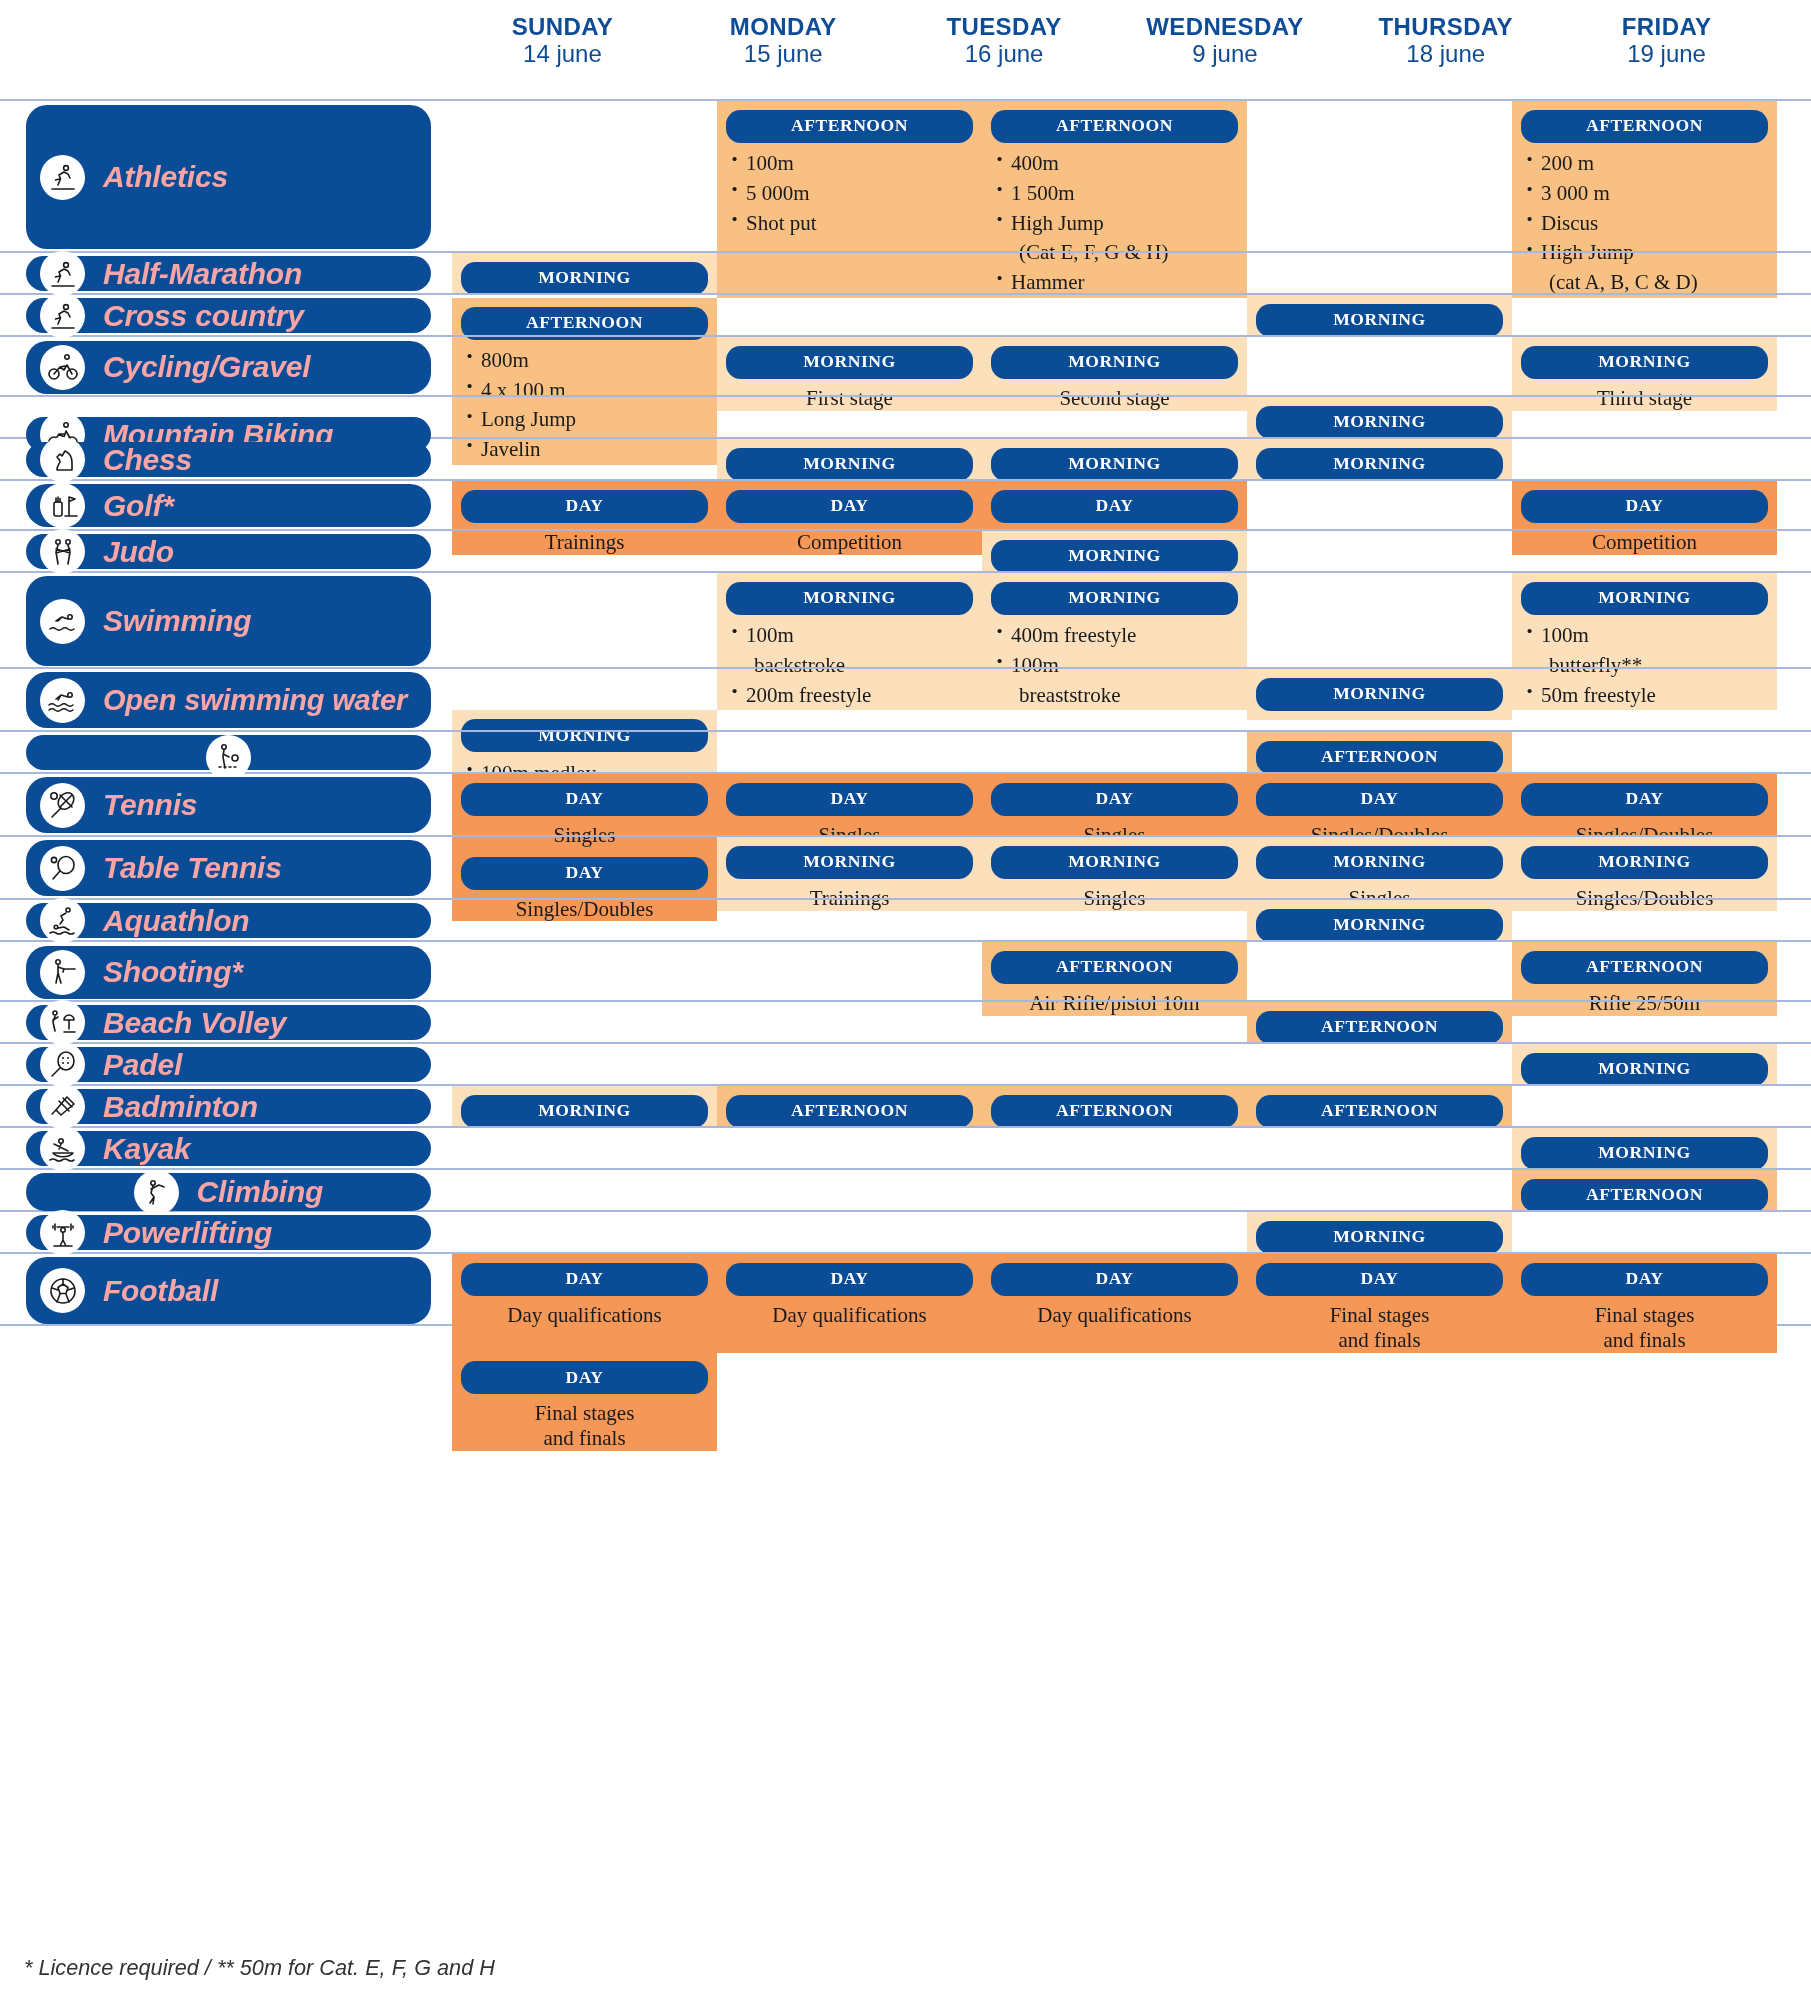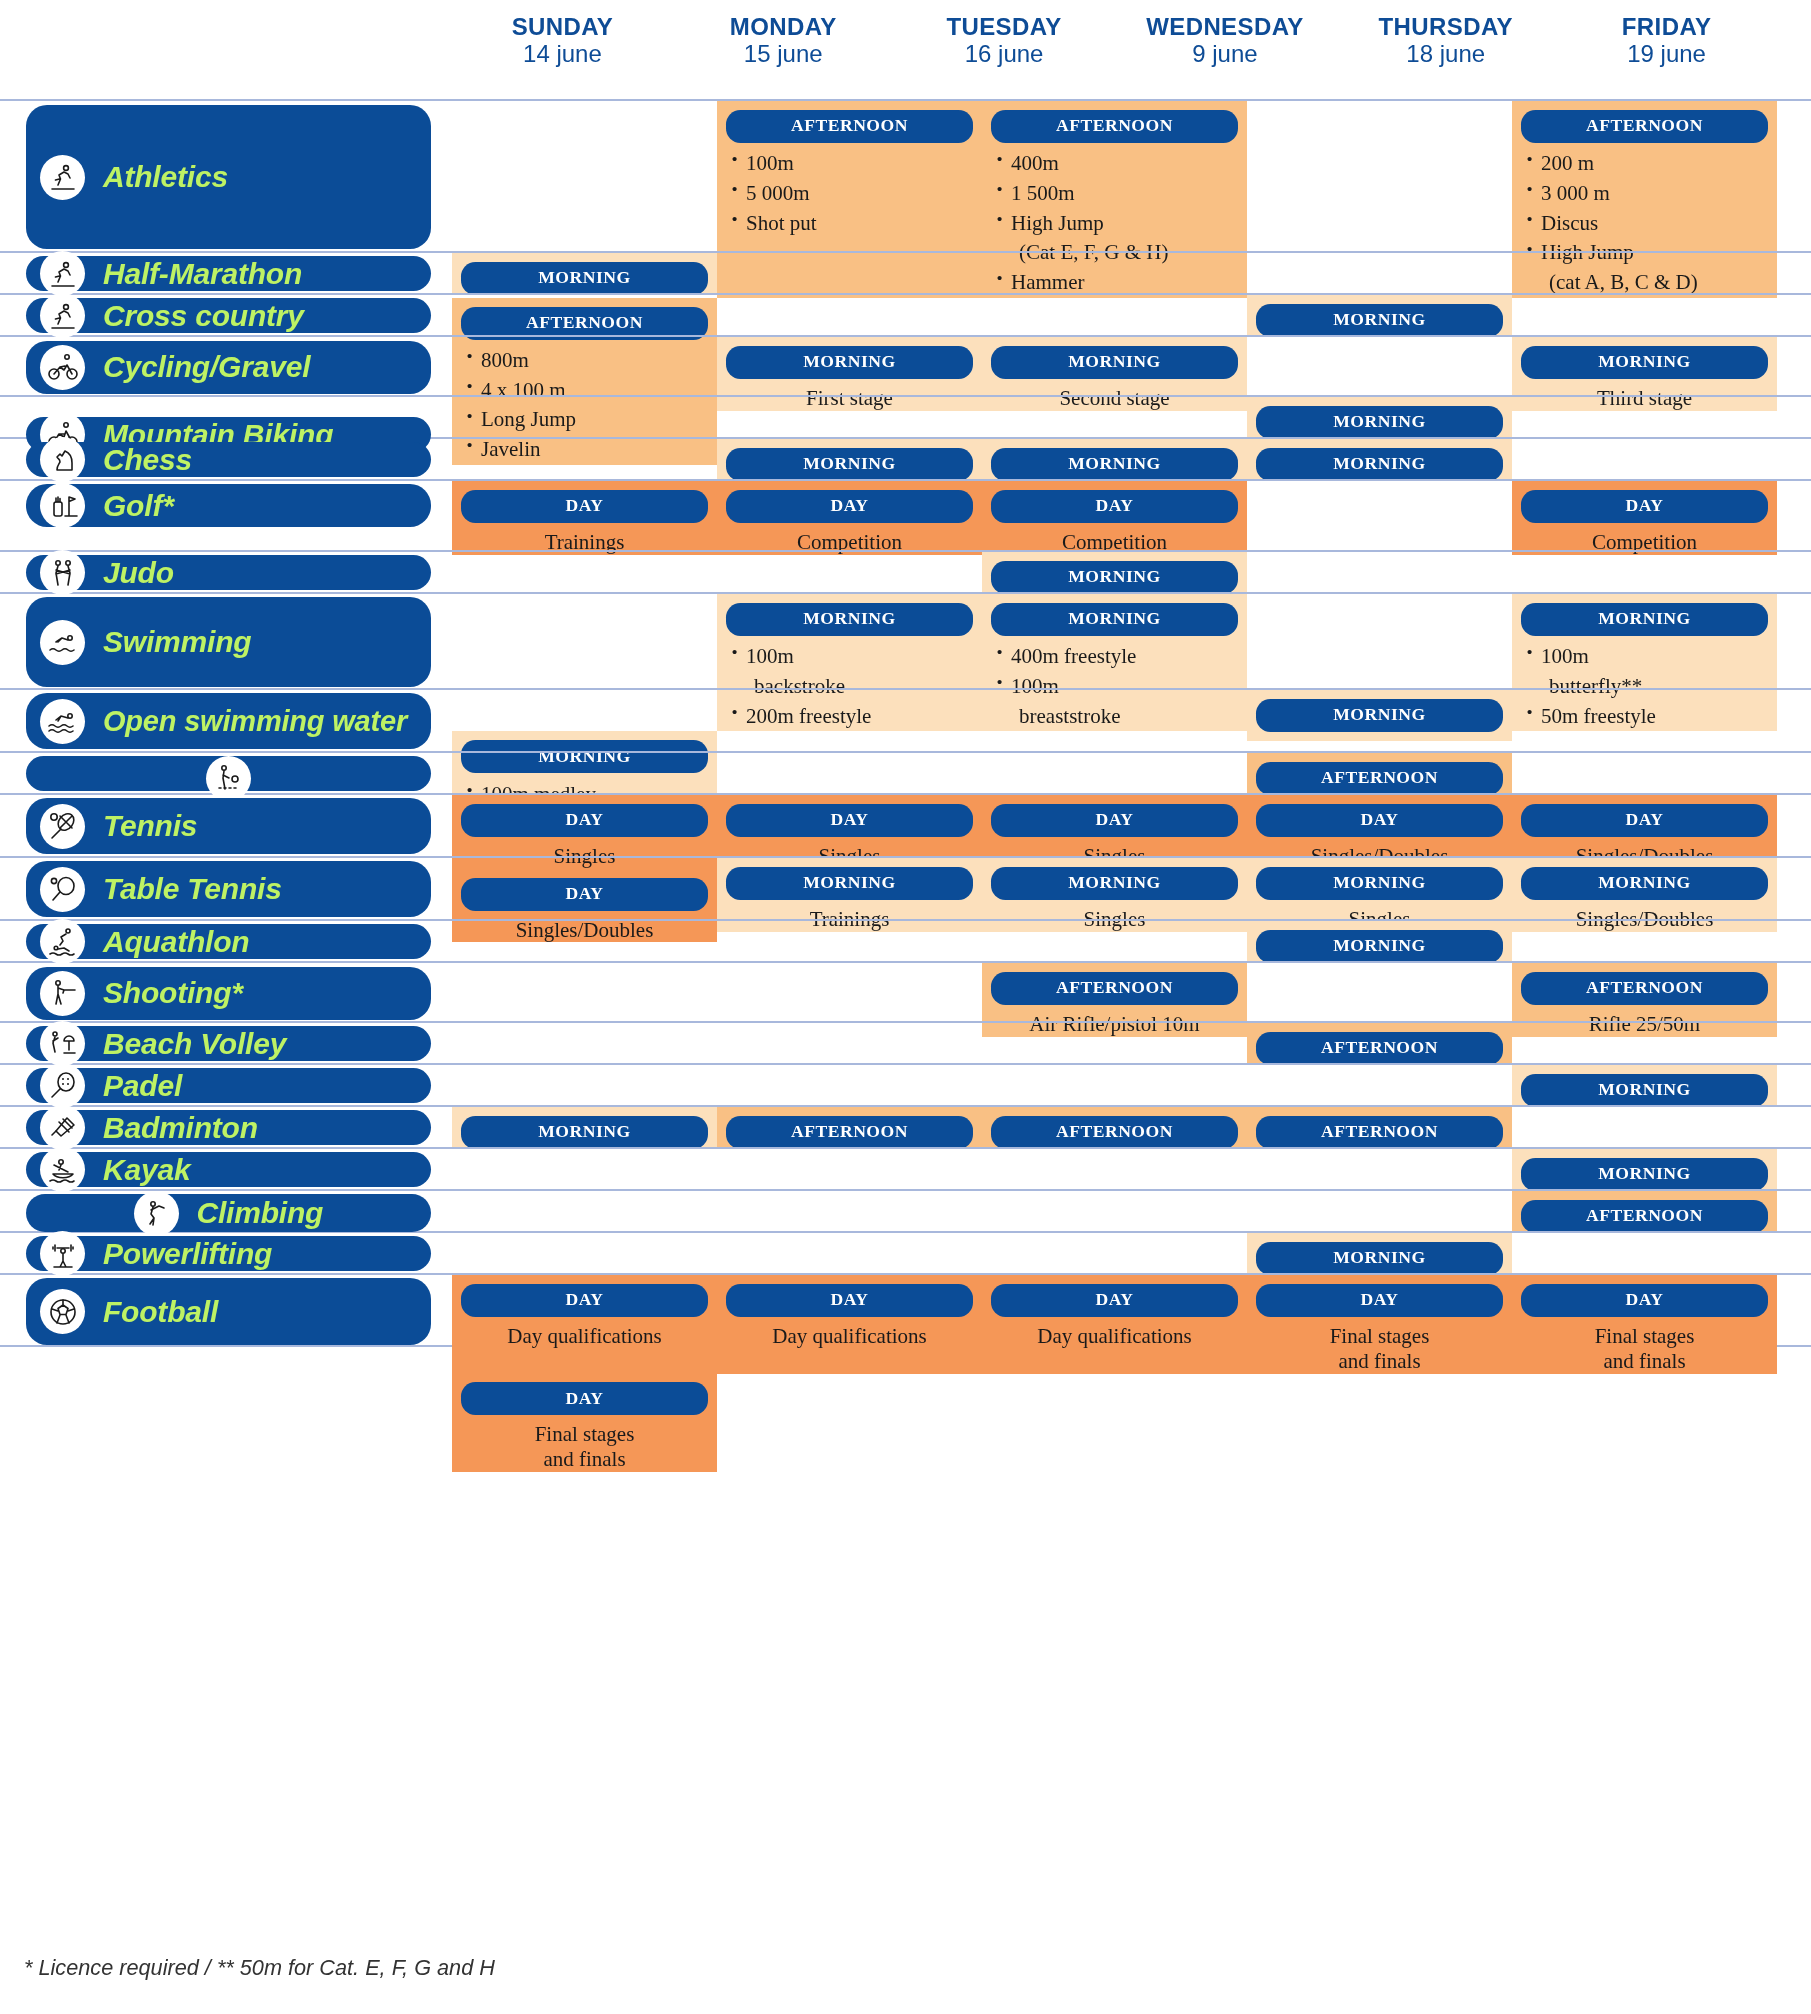--- a/index.html
+++ b/index.html
@@ -30,21 +30,21 @@
     background:#0B4C97; border-radius:21px;
     display:flex; align-items:center; gap:17.6px; padding:0 14.4px;
     z-index:4;
   }
   .pill .ico {
     flex:0 0 auto; width:45px; height:45px; border-radius:50%;
     background:#fff; display:flex; align-items:center; justify-content:center;
   }
   .pill .ico svg { width:32px; height:32px; display:block; }
   .pill .nm {
-    color:#bef264; font-size:30px; font-style:italic; font-weight:700;
+    color:#fca5a5; font-size:30px; font-style:italic; font-weight:700;
     letter-spacing:-0.2px; line-height:1.05;
   }
   .pill.two .nm { font-size:29px; }
 
   
   .cells { position:absolute; left:452px; top:0; width:1325px; height:100%;
            display:grid; grid-template-columns: repeat(5,1fr); font-family: Liberation Serif, serif; }
   .cell { position:relative; height:100%; padding:0; }
   .cell.morning   { background:#FCE0BC; }
   .cell.afternoon { background:#F9C084; }
@@ -304,21 +304,21 @@
             <div class="sub" style="white-space: pre-line;">Competition</div>
           </div>
           <div class="cell empty"></div>
           <div class="cell day">
             <span class="tag">DAY</span>
             <div class="sub" style="white-space: pre-line;">Competition</div>
           </div>
           <div class="cell empty"></div>
         </div>
       </div>
-      <div class="row" style="height: 42px; margin-top: 21px;">
+      <div class="row" style="height: 42px;">
         <div class="pill" style="height: 35px; top: 3.2px;">
           <span class="ico">
             <svg viewBox="0 0 32 32">
               <circle cx="11" cy="6" r="2.2" fill="none" stroke="#1a1a1a" stroke-width="1.6" stroke-linecap="round" stroke-linejoin="round"></circle>
               <circle cx="21" cy="6" r="2.2" fill="none" stroke="#1a1a1a" stroke-width="1.6" stroke-linecap="round" stroke-linejoin="round"></circle>
               <path d="M11 9l-2 7 2 12M21 9l2 7-2 12M9 13l14 4M23 13L9 17" fill="none" stroke="#1a1a1a" stroke-width="1.6" stroke-linecap="round" stroke-linejoin="round"></path>
             </svg>
           </span>
           <span class="nm">Judo</span>
         </div>

